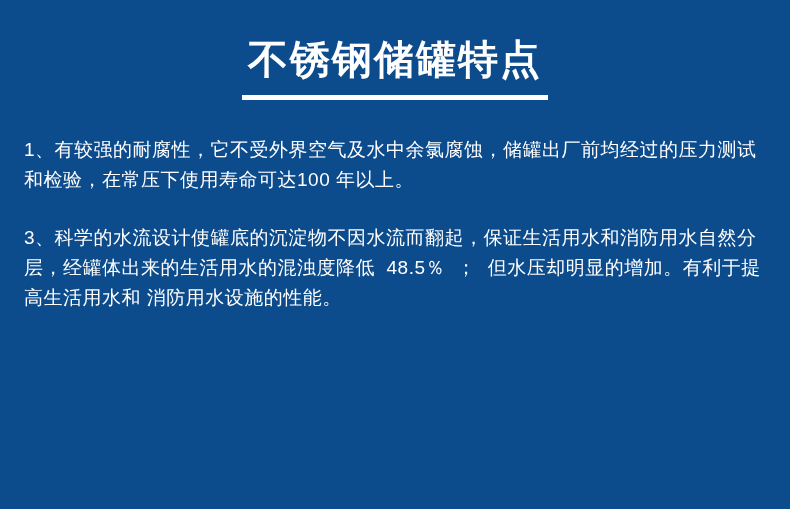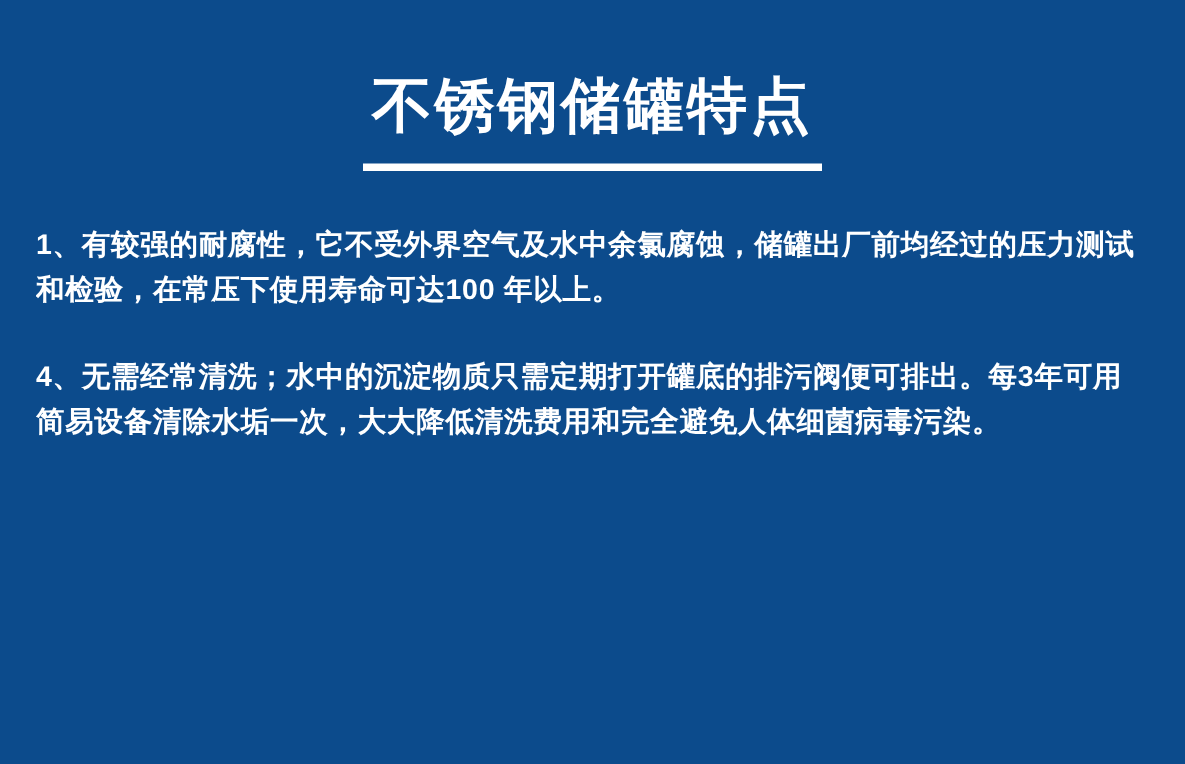--- a/index.html
+++ b/index.html
@@ -14,54 +14,55 @@
     color: #ffffff;
     font-family: "Liberation Sans", sans-serif;
     overflow: hidden;
     box-sizing: border-box;
   }
   .header {
     padding-top: 33px;
     text-align: center;
   }
   .title {
-    margin: 16px;
+    margin: 4px;
     font-size: 40px;
     line-height: 44px;
     font-weight: bold;
     letter-spacing: 2px;
     white-space: nowrap;
   }
   .title-underline {
     width: 306px;
     height: 5px;
     background: #ffffff;
     margin: 14px auto 0 auto;
   }
   .content {
     padding: 35px 18px 0 24px;
     font-size: 19px;
     line-height: 30px;
     letter-spacing: 0.5px;
-    font-weight: bold;
+    font-weight: normal;
   }
   .content p {
     margin: 0 0 28px 0;
     white-space: pre;      
     overflow: hidden;
   }
 </style>
 </head>
 <body>
 
 <div class="page" style="background: rgb(12, 75, 140); color: rgb(255, 255, 255);">
   <header class="header">
     <h1 class="title">不锈钢储罐特点</h1>
     <div class="title-underline" style="background: rgb(255, 255, 255);"></div>
   </header>
 
   <main class="content">
     <p>1、有较强的耐腐性，它不受外界空气及水中余氯腐蚀，储罐出厂前均经过的压力测试
 和检验，在常压下使用寿命可达100 年以上。</p>
-    <p>4、无需经常清洗；水中的沉淀物质只需定期打开罐底的排污阀便可排出。每3年可用
-简易设备清除水垢一次，大大降低清洗费用和完全避免人体细菌病毒污染。</p>
+    <p>3、科学的水流设计使罐底的沉淀物不因水流而翻起，保证生活用水和消防用水自然分
+层，经罐体出来的生活用水的混浊度降低  48.5％  ；  但水压却明显的增加。有利于提
+高生活用水和 消防用水设施的性能。</p>
   </main>
 </div>
 
 </body></html>

